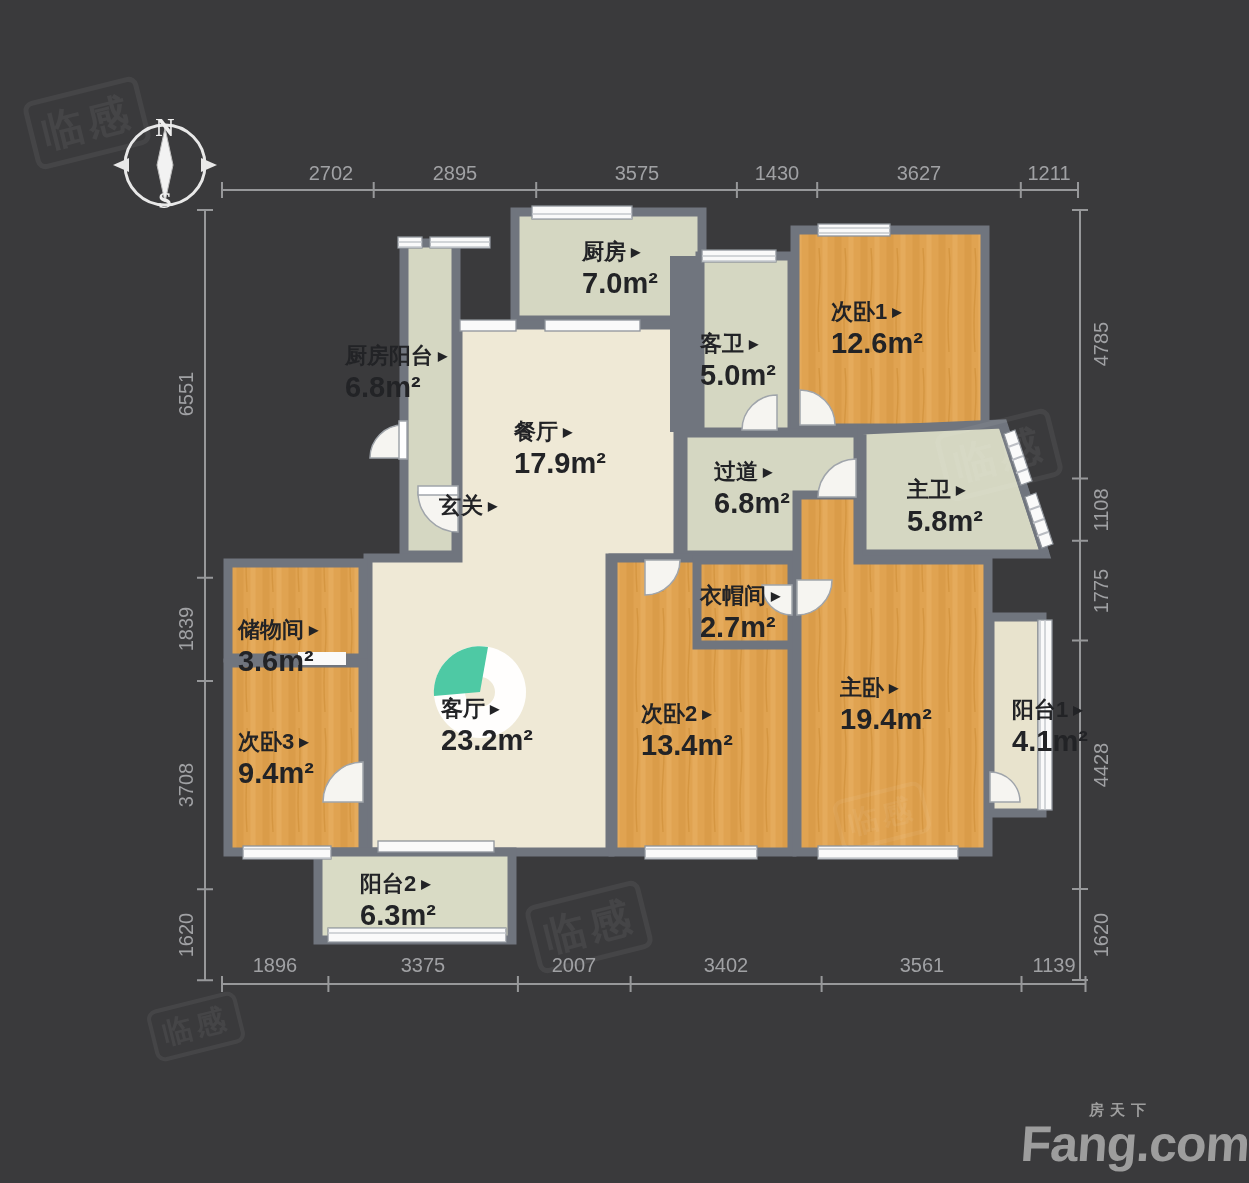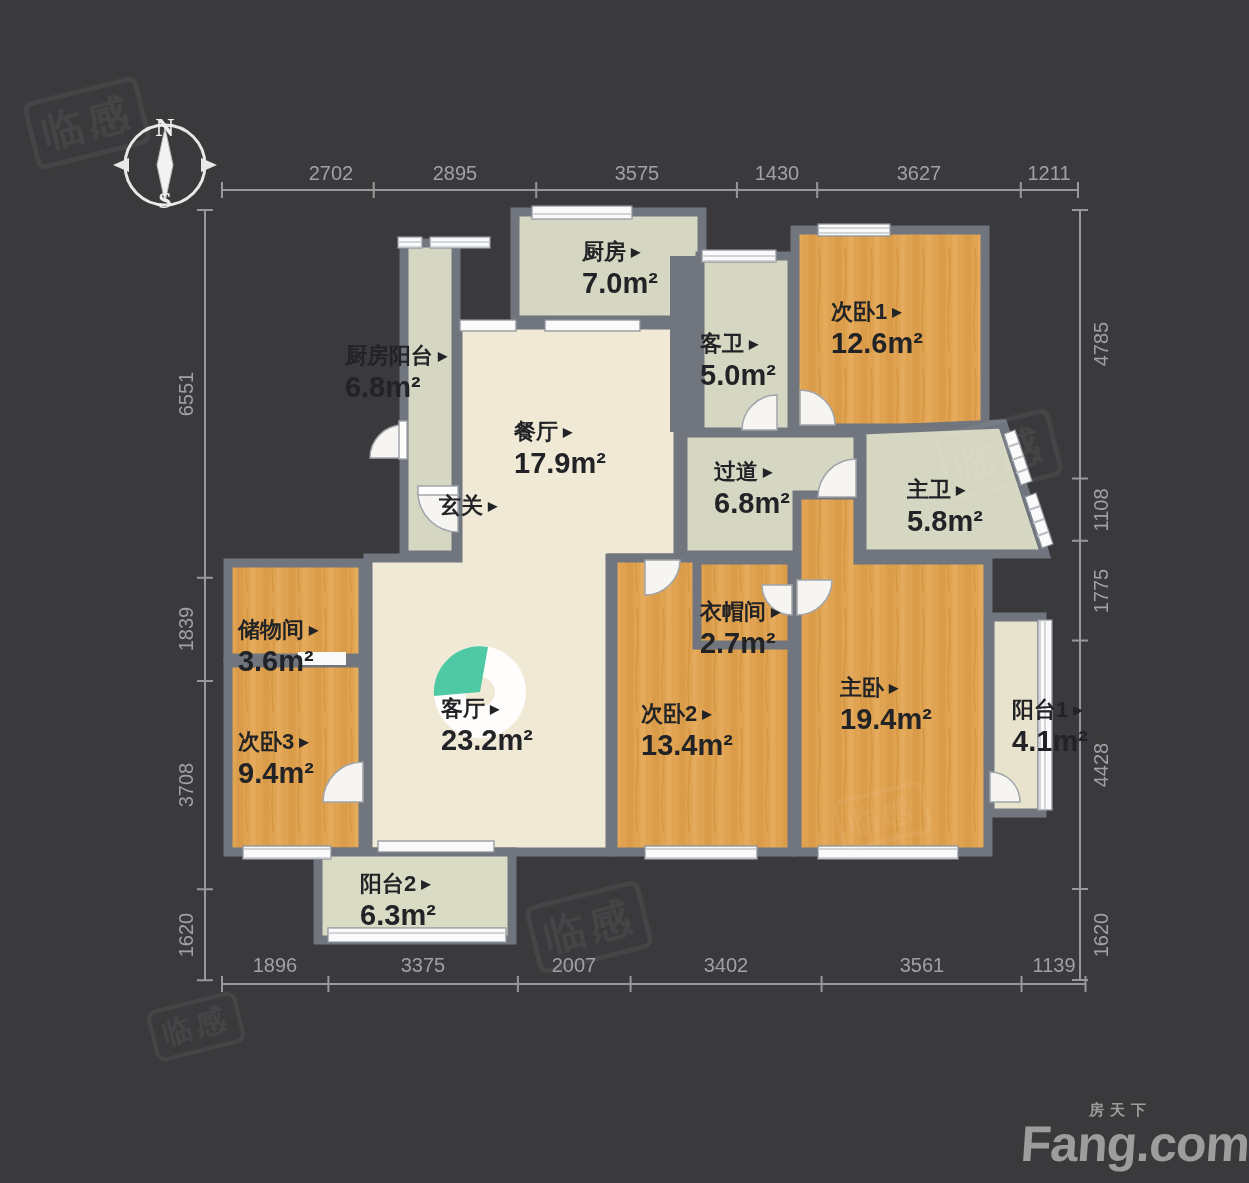--- a/index.html
+++ b/index.html
@@ -192,21 +192,21 @@
   <span class="area">6.8m²</span>
 </div>
 <div class="room-label" style="left:945px;top:474px;">
   <span>主卫</span><span class="arrow">▶</span>
   <span class="area">5.8m²</span>
 </div>
 <div class="room-label" style="left:278px;top:590px;margin-top:24px;">
   <span>储物间</span><span class="arrow">▶</span>
   <span class="area">3.6m²</span>
 </div>
-<div class="room-label" style="left:740px;top:580px;margin-top:16px;">
+<div class="room-label" style="left:740px;top:580px;">
   <span>衣帽间</span><span class="arrow">▶</span>
   <span class="area">2.7m²</span>
 </div>
 <div class="room-label" style="left:487px;top:693px;">
   <span>客厅</span><span class="arrow">▶</span>
   <span class="area">23.2m²</span>
 </div>
 <div class="room-label" style="left:687px;top:698px;">
   <span>次卧2</span><span class="arrow">▶</span>
   <span class="area">13.4m²</span>

